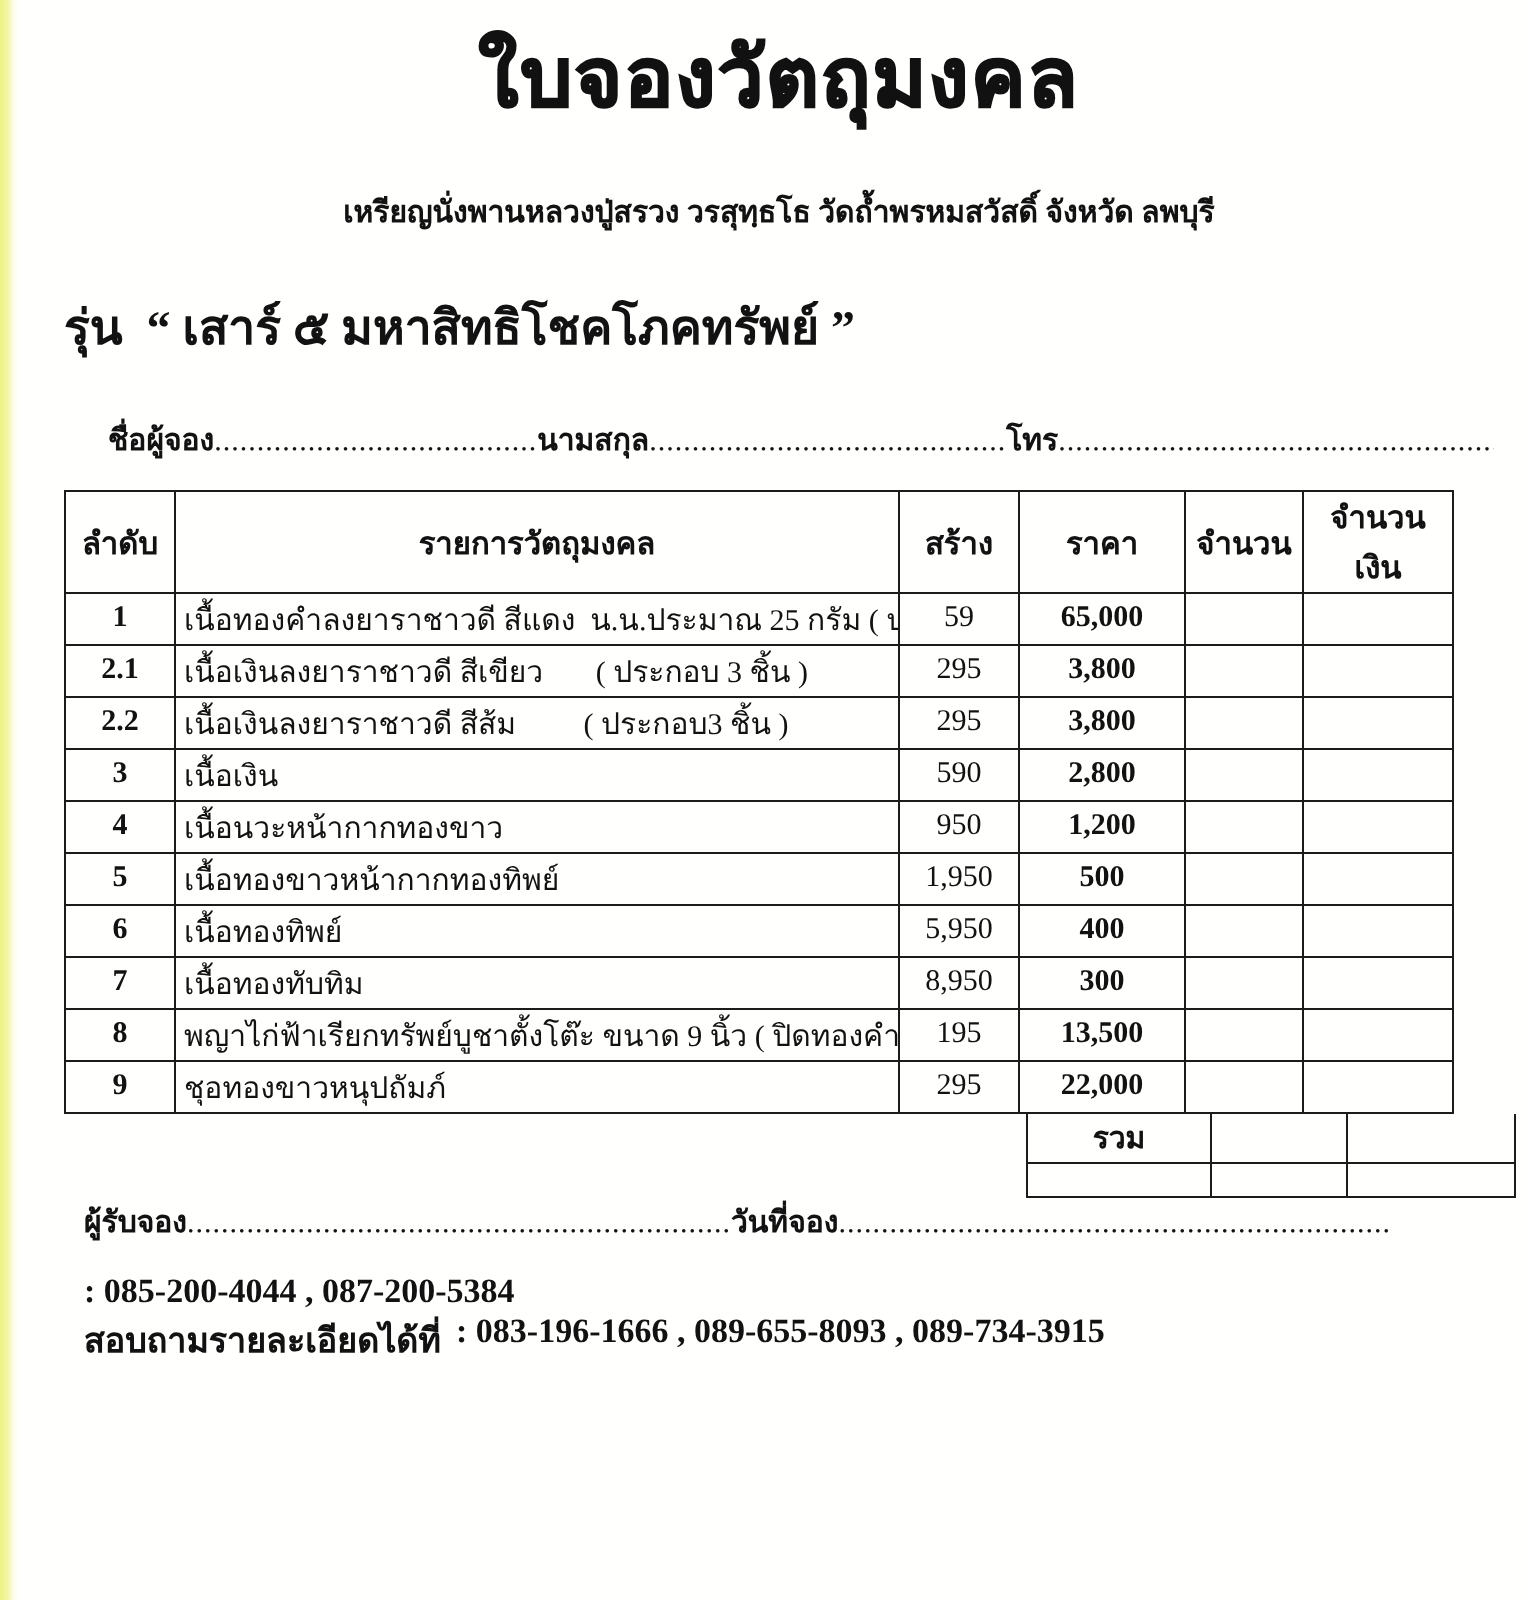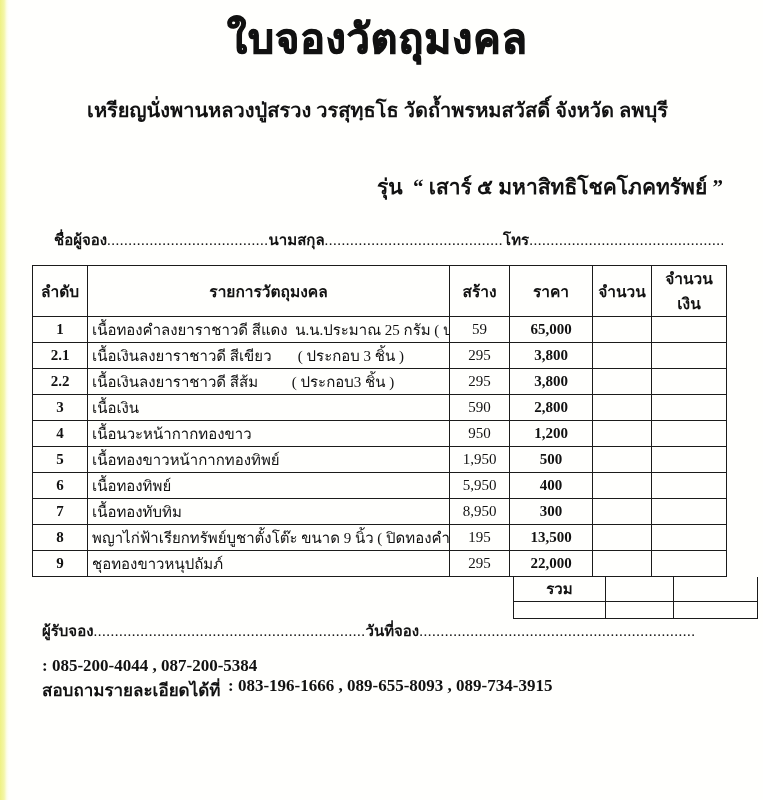--- a/index.html
+++ b/index.html
@@ -9,44 +9,44 @@
     font-family: "Liberation Serif", "DejaVu Serif", serif;
     color: #121212;
     overflow: hidden;
   }
   .scan-edge {
     position: absolute; left: 0; top: 0; width: 9px; height: 800px;
     background: linear-gradient(90deg, #eef183 0%, #f4f6a8 45%, #fdfde9 75%, #fffffd 100%);
   }
   .doc {
     position: relative;
-    padding: 10px 40px 0 32px;
+    padding: 10px 16px 0 32px;
   }
   
   .title {
     text-align: center;
     font-size: 41px;
     font-weight: 900;
     letter-spacing: 1px;
     margin: 6px 0 0 0;
     line-height: 1.15;
     -webkit-text-stroke: 1px #111;
   }
   .subtitle {
     text-align: center;
-    font-size: 20px;
+    font-size: 15px;
     font-weight: 700;
     margin-top: 31px;
     white-space: pre;
   }
   .edition {
-    text-align: right;
-    font-size: 21px;
-    font-weight: 700;
-    margin-top: 44px;
+    text-align: left;
+    font-size: 24px;
+    font-weight: 700;
+    margin-top: 26px;
     white-space: pre;
   }
   
   .fill-line {
     margin-top: 25px;
     font-size: 15px;
     font-weight: 700;
     white-space: nowrap;
     overflow: hidden;
     padding-left: 22px;

